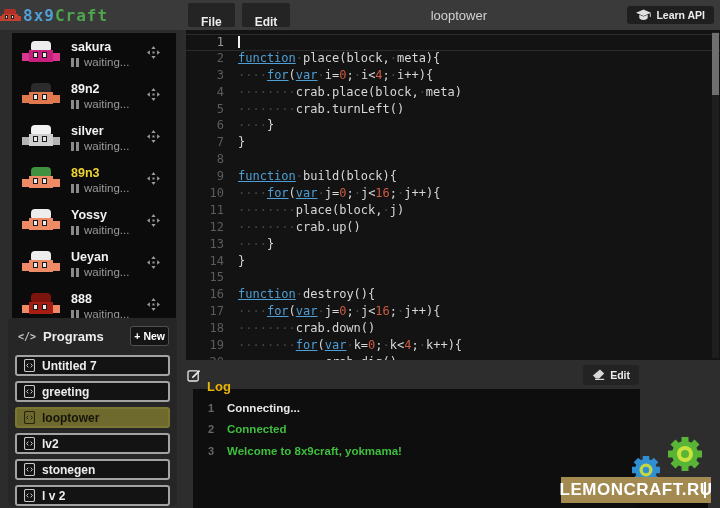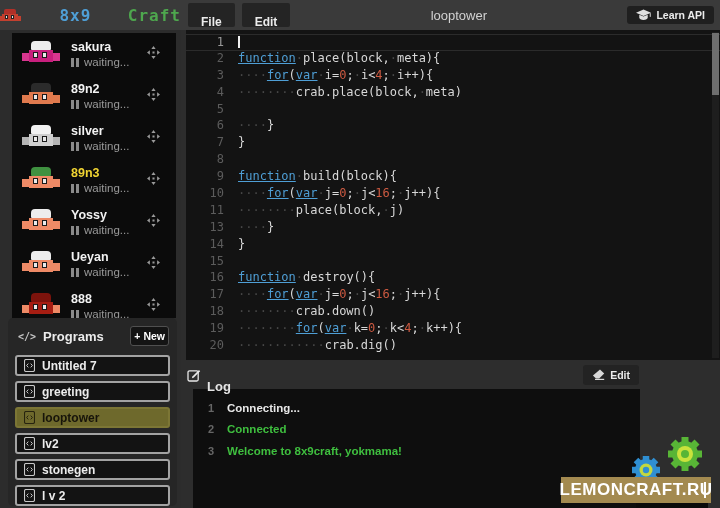--- a/index.html
+++ b/index.html
@@ -5,21 +5,21 @@
   * { margin:0; padding:0; box-sizing:border-box; }
   html,body { background:#222; }
   .app {
     position:relative; width:720px; height:508px; overflow:hidden;
     background:#2d2d2d; font-family:"Liberation Sans", sans-serif;
     -webkit-font-smoothing:antialiased;
   }
 
   
   .topbar { height:30px; background:#3a3a3a; display:flex; align-items:center; }
-  .logo { width:181px; display:flex; align-items:center; justify-content:space-between; }
+  .logo { width:181px; display:flex; align-items:center; justify-content:flex-start; }
   .logo-crab { position:relative; width:20px; height:14px; margin-right:3px; }
   .logo-crab i { position:absolute; }
   .lc-head { left:4px; top:1px; width:12px; height:5px; background:#b03028; border-radius:2px 2px 0 0; }
   .lc-body { left:2px; top:6px; width:16px; height:7px; background:#c2402f; }
   .lc-e1,.lc-e2 { top:7px; width:3px; height:4px; background:#e8e8e8; border:1px solid #222; }
   .lc-e1 { left:5px; } .lc-e2 { left:11px; }
   .lc-claw { top:8px; width:4px; height:5px; background:#c2402f; }
   .lc-cl { left:-1px; } .lc-cr { right:-1px; }
   .logo-blue  { color:#4f9fd6; font:bold 16px "DejaVu Sans Mono", monospace; letter-spacing:1px; }
   .logo-green { color:#4ea74e; font:bold 16px "DejaVu Sans Mono", monospace; letter-spacing:1px; }
@@ -74,21 +74,21 @@
   .kw { color:#4f9fd6;text-decoration:underline; } .num { color:#cd5a41; } .pl { color:#d8d8d8; } .ws { color:#474747; }
   .caret { display:inline-block; width:2px; height:12px; background:#f0f0f0; vertical-align:-2px; }
   .scrollbar { position:absolute; top:2px; right:1px; width:7px; height:326px; background:#1e1e1e; }
   .thumb { position:absolute; top:1px; left:0; width:7px; height:62px; background:#6f6f6f; cursor:grab; }
 
   
   .log-area { flex:1; }
   .log-inner { width:454px; }
   .log-header { height:29px; display:flex; align-items:center; justify-content:space-between; padding:0 1px 0 1px; }
   .log-title-wrap { display:flex; align-items:center; gap:6px; }
-  .log-title { color:#e5e5e5; font-weight:bold; font-size:13px;margin-top:23px; }
+  .log-title { color:#eab308; font-weight:bold; font-size:13px;margin-top:23px; }
   .btn-clear { display:flex; align-items:center; gap:5px; background:#232323; border:none; border-radius:3px;
                color:#ececec; font:bold 10.5px "Liberation Sans",sans-serif; height:20px; padding:0 9px; cursor:pointer; }
   .log-content { margin-left:7px; width:447px; height:119px; background:#0e0e0e; padding-top:8px; overflow:hidden; }
   .logline { display:flex; align-items:center; height:21.5px; font-weight:bold; font-size:11.5px; }
   .lognum { flex:0 0 34px; text-align:right; padding-right:13px; color:#666; font-size:11px; }
 
   
   .gears { position:absolute; right:4px; bottom:24px; z-index:3; }
   .banner { position:absolute; right:9px; bottom:5px; width:150px; height:26px; background:#a38a50; z-index:5;
             display:flex; align-items:center; justify-content:center; color:#fff;
@@ -360,20 +360,21 @@
             <div class="cline">
               <span class="lnum">3</span>
               <span class="lcode"><span class="ws">····</span><span class="kw">for</span><span class="pl">(</span><span class="kw">var</span><span class="ws">·</span><span class="pl">i=</span><span class="num">0</span><span class="pl">;</span><span class="ws">·</span><span class="pl">i&lt;</span><span class="num">4</span><span class="pl">;</span><span class="ws">·</span><span class="pl">i++){</span></span>
             </div>
             <div class="cline">
               <span class="lnum">4</span>
               <span class="lcode"><span class="ws">········</span><span class="pl">crab.place(block,</span><span class="ws">·</span><span class="pl">meta)</span></span>
             </div>
             <div class="cline">
               <span class="lnum">5</span>
+              <span class="lcode"><span class="ws">········</span><span class="pl">crab.turnLeft()</span></span>
             </div>
             <div class="cline">
               <span class="lnum">6</span>
               <span class="lcode"><span class="ws">····</span><span class="pl">}</span></span>
             </div>
             <div class="cline">
               <span class="lnum">7</span>
               <span class="lcode"><span class="pl">}</span></span>
             </div>
             <div class="cline">
@@ -384,20 +385,24 @@
               <span class="lnum">9</span>
               <span class="lcode"><span class="kw">function</span><span class="ws">·</span><span class="pl">build(block){</span></span>
             </div>
             <div class="cline">
               <span class="lnum">10</span>
               <span class="lcode"><span class="ws">····</span><span class="kw">for</span><span class="pl">(</span><span class="kw">var</span><span class="ws">·</span><span class="pl">j=</span><span class="num">0</span><span class="pl">;</span><span class="ws">·</span><span class="pl">j&lt;</span><span class="num">16</span><span class="pl">;</span><span class="ws">·</span><span class="pl">j++){</span></span>
             </div>
             <div class="cline">
               <span class="lnum">11</span>
               <span class="lcode"><span class="ws">········</span><span class="pl">place(block,</span><span class="ws">·</span><span class="pl">j)</span></span>
+            </div>
+            <div class="cline">
+              <span class="lnum">12</span>
+              <span class="lcode"><span class="ws">········</span><span class="pl">crab.up()</span></span>
             </div>
             <div class="cline">
               <span class="lnum">13</span>
               <span class="lcode"><span class="ws">····</span><span class="pl">}</span></span>
             </div>
             <div class="cline">
               <span class="lnum">14</span>
               <span class="lcode"><span class="pl">}</span></span>
             </div>
             <div class="cline">

